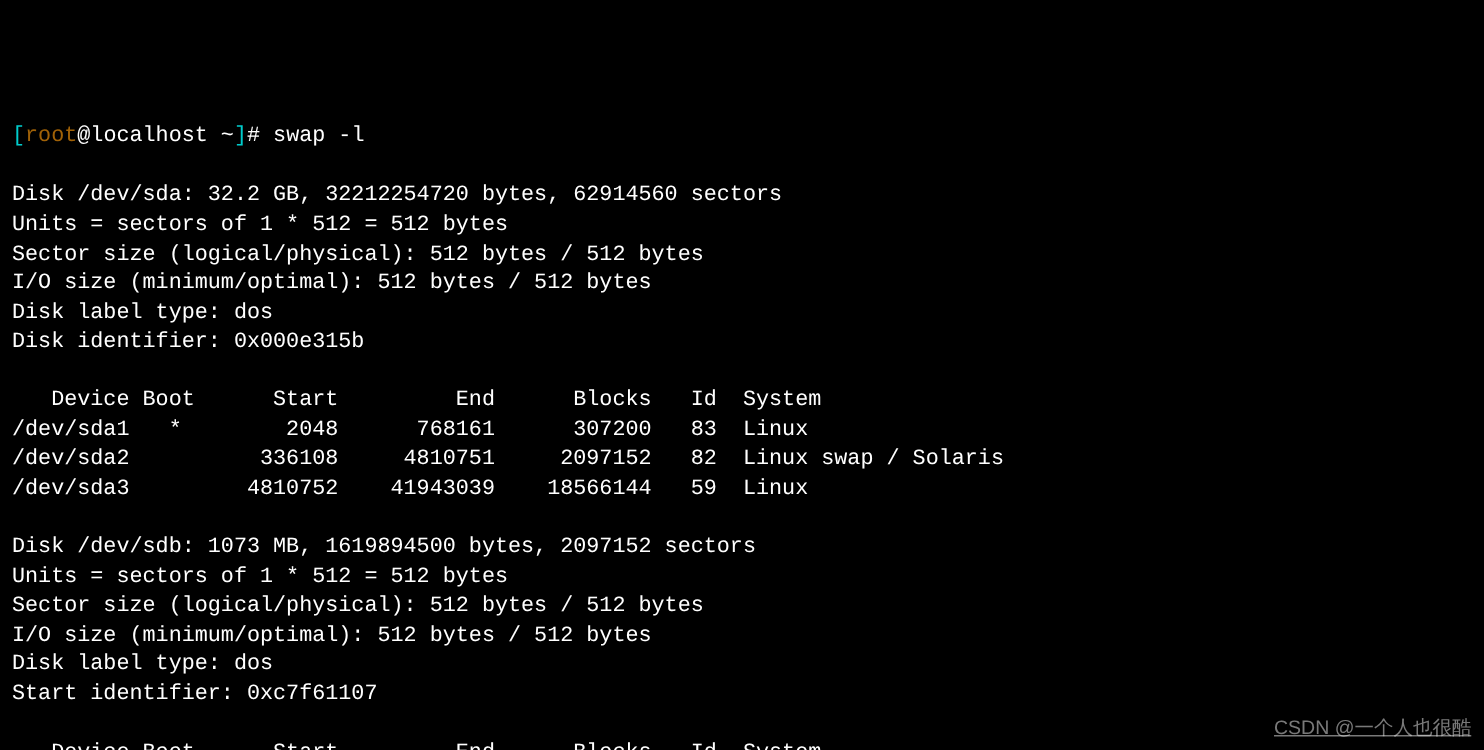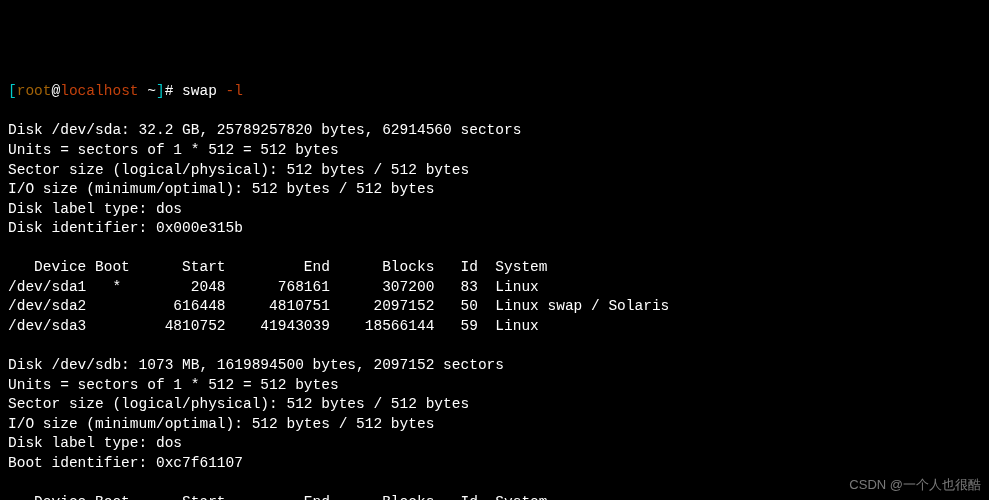--- a/index.html
+++ b/index.html
@@ -9,56 +9,57 @@
       color: #ffffff;
       font-family: "Consolas", "Monaco", "Courier New", monospace;
       font-size: 14.5px;
       line-height: 1.35;
       white-space: pre;
       width: 989px;
       box-sizing: border-box;
     }
     .red { color: #a16207; }
     .cyan { color: #00cccc; }
-    .violet { color: #c2410c; }
+    .violet { color: #ffffff; }
     .white { color: #ffffff; }
     .watermark {
       position: fixed;
       bottom: 6px;
       right: 8px;
       color: rgba(220,220,220,0.55);
       font-family: sans-serif;
       font-size: 13px;
+      text-decoration: underline;
     }
   </style>
 </head>
 <body>
 
 
 
 <div><span><span class="cyan">[</span><span class="red">root</span><span class="white">@</span><span class="violet">localhost</span><span class="white"> ~</span><span class="cyan">]</span><span class="white"># </span><span class="white">swap </span><span class="violet">-l</span></span>
 <span></span>
-<span>Disk /dev/sda: 32.2 GB, 25789257820 bytes, 62914560 sectors</span>
+<span>Disk /dev/sda: 32.2 GB, 32212254720 bytes, 62914560 sectors</span>
 <span>Units = sectors of 1 * 512 = 512 bytes</span>
 <span>Sector size (logical/physical): 512 bytes / 512 bytes</span>
 <span>I/O size (minimum/optimal): 512 bytes / 512 bytes</span>
 <span>Disk label type: dos</span>
 <span>Disk identifier: 0x000e315b</span>
 <span></span>
 <span>   Device Boot      Start         End      Blocks   Id  System</span>
 <span>/dev/sda1   *        2048      768161      307200   83  Linux</span>
-<span>/dev/sda2          616448     4810751     2097152   50  Linux swap / Solaris</span>
+<span>/dev/sda2          336108     4810751     2097152   82  Linux swap / Solaris</span>
 <span>/dev/sda3         4810752    41943039    18566144   59  Linux</span>
 <span></span>
 <span>Disk /dev/sdb: 1073 MB, 1619894500 bytes, 2097152 sectors</span>
 <span>Units = sectors of 1 * 512 = 512 bytes</span>
 <span>Sector size (logical/physical): 512 bytes / 512 bytes</span>
 <span>I/O size (minimum/optimal): 512 bytes / 512 bytes</span>
 <span>Disk label type: dos</span>
-<span>Boot identifier: 0xc7f61107</span>
+<span>Start identifier: 0xc7f61107</span>
 <span></span>
 <span>   Device Boot      Start         End      Blocks   Id  System</span>
 
 </div>
 
 <div class="watermark">CSDN @一个人也很酷</div>
 
 
 
 

